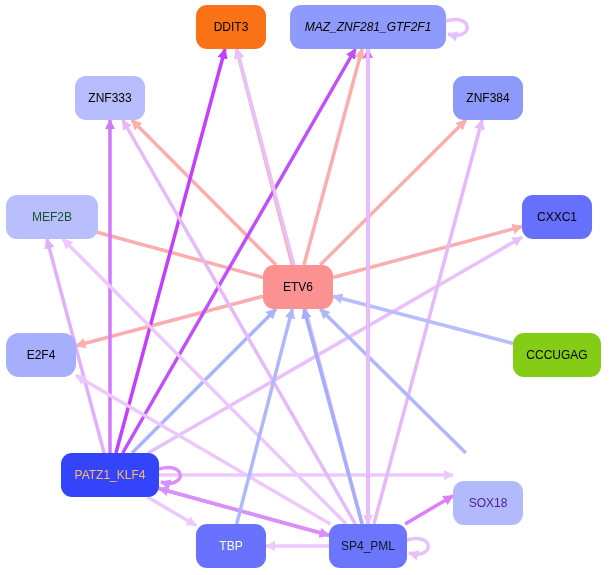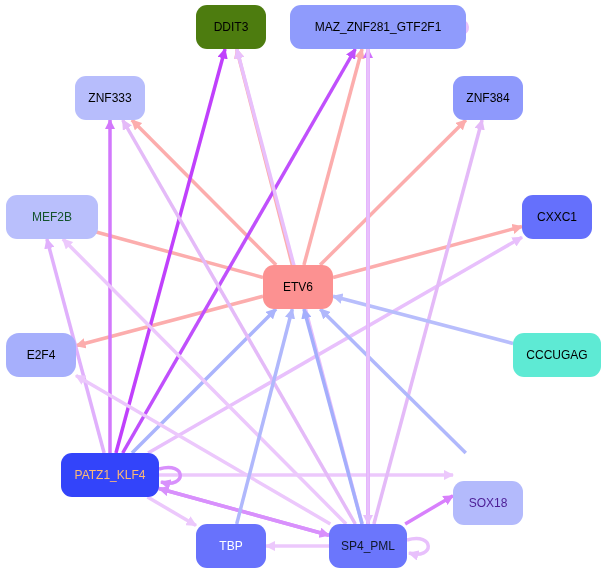--- a/index.html
+++ b/index.html
@@ -91,45 +91,45 @@
       <line x1="405.1830985915493" y1="524" x2="453" y2="495.7083333333333" stroke="#d880fc" stroke-width="3.5" marker-end="url(#arrow-d880fc)"></line>
       <path d="M407,540 C435,532 435,560 409,553" fill="none" stroke="#e8c0fc" stroke-width="3.5" marker-end="url(#arrow-e8c0fc)"></path>
       <line x1="236.6911196911197" y1="524" x2="292.3088803088803" y2="309" stroke="#b0b8fc" stroke-width="3.5" marker-end="url(#arrow-b0b8fc)"></line>
       <line x1="465.7659574468085" y1="453" x2="320.2340425531915" y2="309" stroke="#b0b8fc" stroke-width="3.5" marker-end="url(#arrow-b0b8fc)"></line>
       <line x1="513" y1="343.44787644787647" x2="333" y2="296.18918918918916" stroke="#b8befc" stroke-width="3.5" marker-end="url(#arrow-b8befc)"></line>
       <line x1="368" y1="49" x2="368" y2="524" stroke="#e8c0fc" stroke-width="3.5" marker-end="url(#arrow-e8c0fc)"></line>
       <path d="M446,21 C474,13 474,41 448,34" fill="none" stroke="#e8c0fc" stroke-width="3.5" marker-end="url(#arrow-e8c0fc)"></path>
     </g>
 </svg>
 <div id="nodes">
-    <div class="node" style="left: 196px; top: 5px; width: 70px; height: 44px; background: #4d7c0f; color: rgb(0, 0, 0);">
+    <div class="node" style="left: 196px; top: 5px; width: 70px; height: 44px; background: #f97316; color: rgb(0, 0, 0);">
       <span>DDIT3</span>
     </div>
-    <div class="node" style="left: 290px; top: 5px; width: 176px; height: 44px; background: rgb(143, 155, 252); color: rgb(0, 0, 0);">
+    <div class="node" style="left: 290px; top: 5px; width: 156px; height: 44px; background: rgb(143, 155, 252); color: rgb(0, 0, 0); font-style: italic;">
       <span>MAZ_ZNF281_GTF2F1</span>
     </div>
     <div class="node" style="left: 75px; top: 76px; width: 70px; height: 44px; background: rgb(183, 189, 252); color: rgb(0, 0, 0);">
       <span>ZNF333</span>
     </div>
     <div class="node" style="left: 453px; top: 76px; width: 70px; height: 44px; background: rgb(142, 153, 252); color: rgb(0, 0, 0);">
       <span>ZNF384</span>
     </div>
     <div class="node" style="left: 6px; top: 195px; width: 92px; height: 44px; background: rgb(185, 191, 252); color: #14532d;">
       <span>MEF2B</span>
     </div>
     <div class="node" style="left: 522px; top: 195px; width: 70px; height: 44px; background: rgb(101, 112, 252); color: #000000;">
       <span>CXXC1</span>
     </div>
     <div class="node" style="left: 263px; top: 265px; width: 70px; height: 44px; background: rgb(252, 145, 145); color: rgb(0, 0, 0);">
       <span>ETV6</span>
     </div>
     <div class="node" style="left: 6px; top: 333px; width: 70px; height: 44px; background: rgb(166, 175, 252); color: rgb(0, 0, 0); border-radius: 13px;">
       <span>E2F4</span>
     </div>
-    <div class="node" style="left: 513px; top: 333px; width: 88px; height: 44px; background: #5eead4; color: rgb(0, 0, 0);">
+    <div class="node" style="left: 513px; top: 333px; width: 88px; height: 44px; background: #84cc16; color: rgb(0, 0, 0);">
       <span>CCCUGAG</span>
     </div>
     <div class="node" style="left: 61px; top: 453px; width: 98px; height: 44px; background: rgb(51, 68, 250); color: #fdba74;">
       <span>PATZ1_KLF4</span>
     </div>
     <div class="node" style="left: 453px; top: 453px; width: 70px; height: 44px; background: rgb(179, 186, 252); color: #4c1d95; margin-top: 28px;">
       <span>SOX18</span>
     </div>
     <div class="node" style="left: 196px; top: 524px; width: 70px; height: 44px; background: rgb(104, 114, 252); color: rgb(255, 255, 255);">
       <span>TBP</span>

